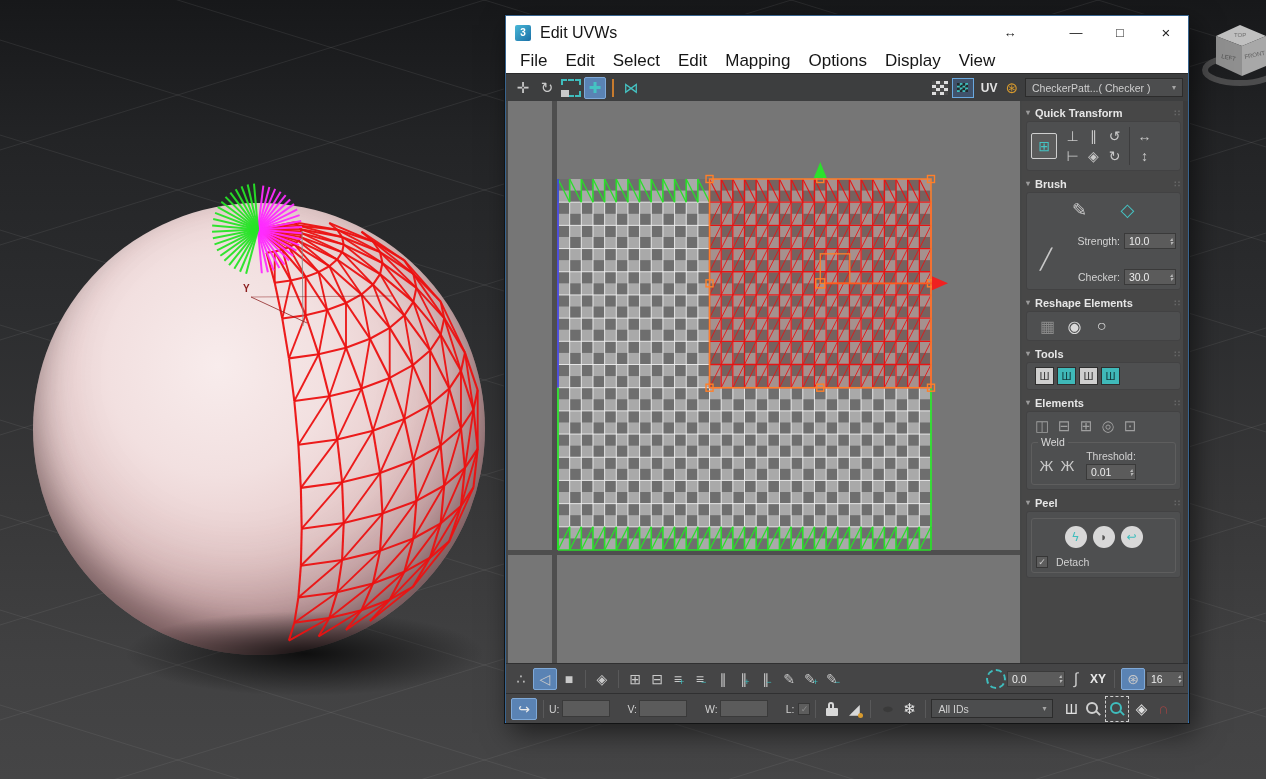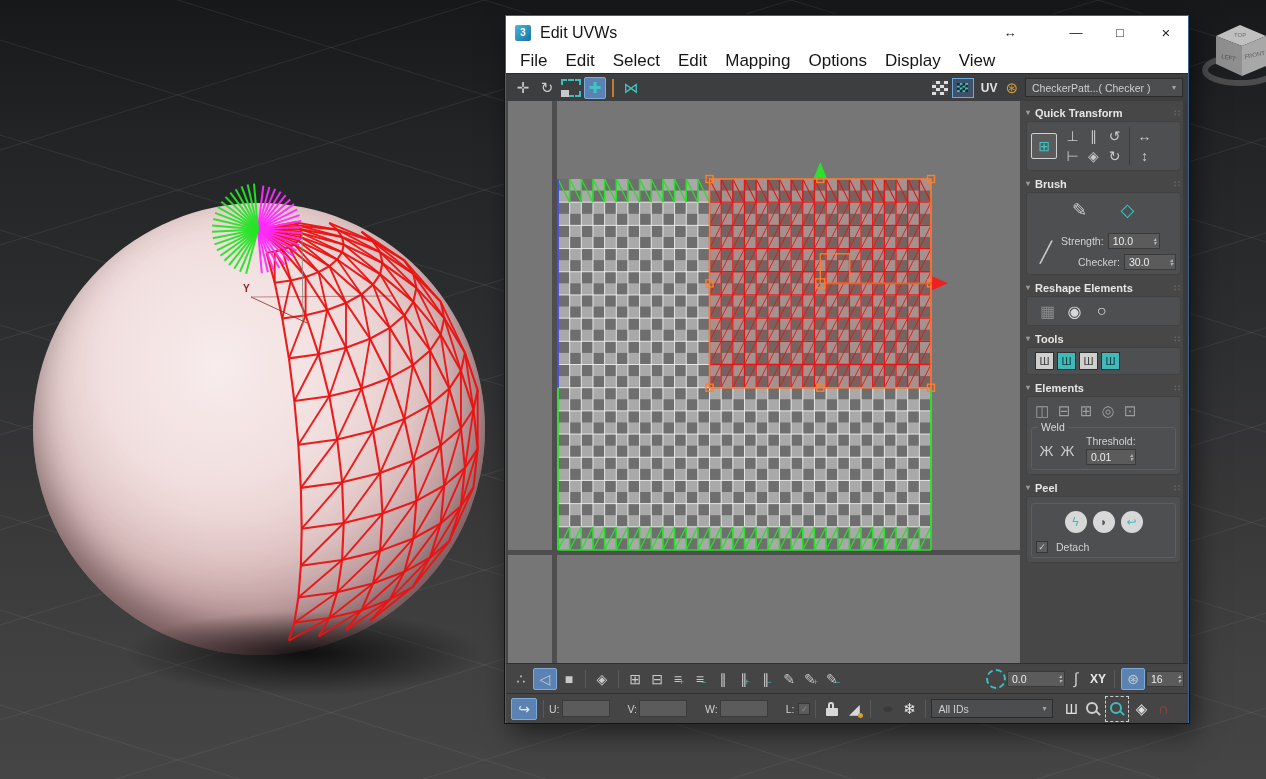--- a/index.html
+++ b/index.html
@@ -934,21 +934,21 @@
         <span class="grip">∷</span>
       </div>
       <div class="sec-b">
         <div class="row" style="justify-content:center;gap:18px">
           <span class="bic" style="color:#c9c9c9">✎</span>
           <span class="bic teal">◇</span>
         </div>
         <div class="row" style="margin-top:10px">
           <span class="bic" style="color:#c9c9c9;font-size:20px">╱</span>
           <div style="flex:1">
-            <div class="row" style="margin-bottom:5px">
+            <div class="row" style="justify-content:flex-end;margin-bottom:20px">
               <span class="lbl">Strength:</span>
               <span class="spin" style="width:52px">
                 <span>10.0</span>
                 <span class="ar">
                     <i>▴</i>
                     <i>▾</i>
                   </span>
               </span>
             </div>
             <div class="row" style="justify-content:flex-end">
@@ -1006,21 +1006,21 @@
           <span class="eic">⊞</span>
           <span class="eic">◎</span>
           <span class="eic">⊡</span>
         </div>
         <div class="gbox">
           <span class="glab">Weld</span>
           <div class="row">
             <span class="pic" style="font-size:15px">Ж</span>
             <span class="pic teal" style="font-size:15px">Ж</span>
             <div style="margin-left:8px">
-              <div class="lbl" style="text-align:left;margin:0 0 2px">Threshold:</div>
+              <div class="lbl" style="text-align:center;margin:0 0 2px">Threshold:</div>
               <span class="spin" style="width:50px">
                 <span>0.01</span>
                 <span class="ar">
                     <i>▴</i>
                     <i>▾</i>
                   </span>
               </span>
             </div>
           </div>
         </div>

